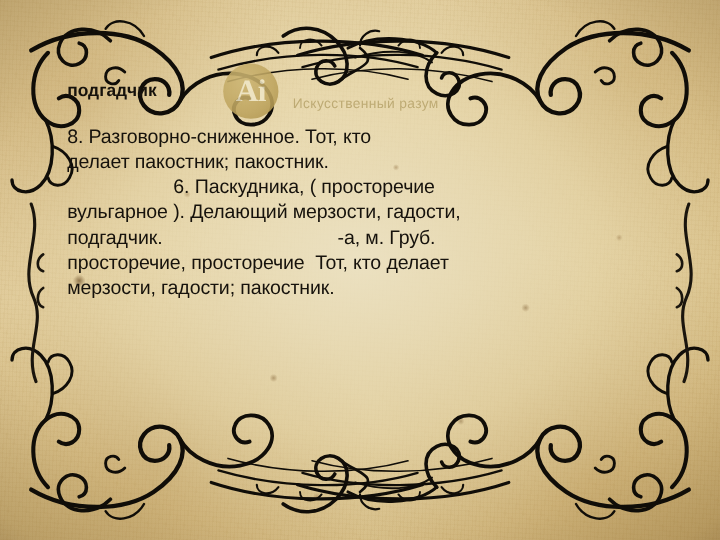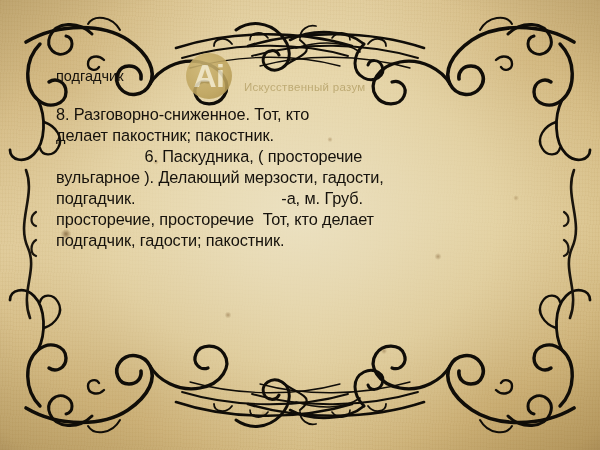--- a/index.html
+++ b/index.html
@@ -75,25 +75,25 @@
     border-radius: 50%;
     background: radial-gradient(circle at 36% 32%, #cdb674 0%, #bfa55f 58%, #ab9049 100%);
     opacity: .88;
   }
   #wm-badge span {
     position: absolute;
     inset: 0;
     display: flex;
     align-items: center;
     justify-content: center;
-    font-size: 32px;
+    font-size: 26px;
     font-weight: 700;
     color: #efe6c6;
     letter-spacing: -0.5px;
-    font-family: Liberation Sans, sans-serif;
+    font-family: Liberation Serif, serif;
   }
   #wm-title {
     position: absolute;
     left: 57px; top: 0px;
     font-size: 27px;
     color: #b6a061;
     opacity: .92;
     letter-spacing: -0.2px;
     white-space: nowrap;
   }
@@ -114,20 +114,21 @@
     left: 56px;
     top: 66px;
     width: 500px;
     color: #16120c;
   }
   #headword {
     font-size: 14.5px;
     line-height: 20px;
     margin-bottom: 18px;
     white-space: pre;
+    font-weight: bold;
   }
   .defline {
     font-size: 16.3px;
     line-height: 21px;
     white-space: pre;
     letter-spacing: -0.1px;
   }
 </style>
 </head>
 <body>
@@ -203,17 +204,17 @@
 
   <div id="content">
     <div id="headword">подгадчик</div>
     <div id="definition">
         <div class="defline">8. Разговорно-сниженное. Тот, кто</div>
         <div class="defline">делает пакостник; пакостник.</div>
         <div class="defline">                    6. Паскудника, ( просторечие</div>
         <div class="defline">вульгарное ). Делающий мерзости, гадости,</div>
         <div class="defline">подгадчик.                                 -а, м. Груб.</div>
         <div class="defline">просторечие, просторечие  Тот, кто делает</div>
-        <div class="defline">подгадчик, гадости; пакостник.</div>
+        <div class="defline">мерзости, гадости; пакостник.</div>
       </div>
   </div>
 
 </div>
 
 </body></html>

